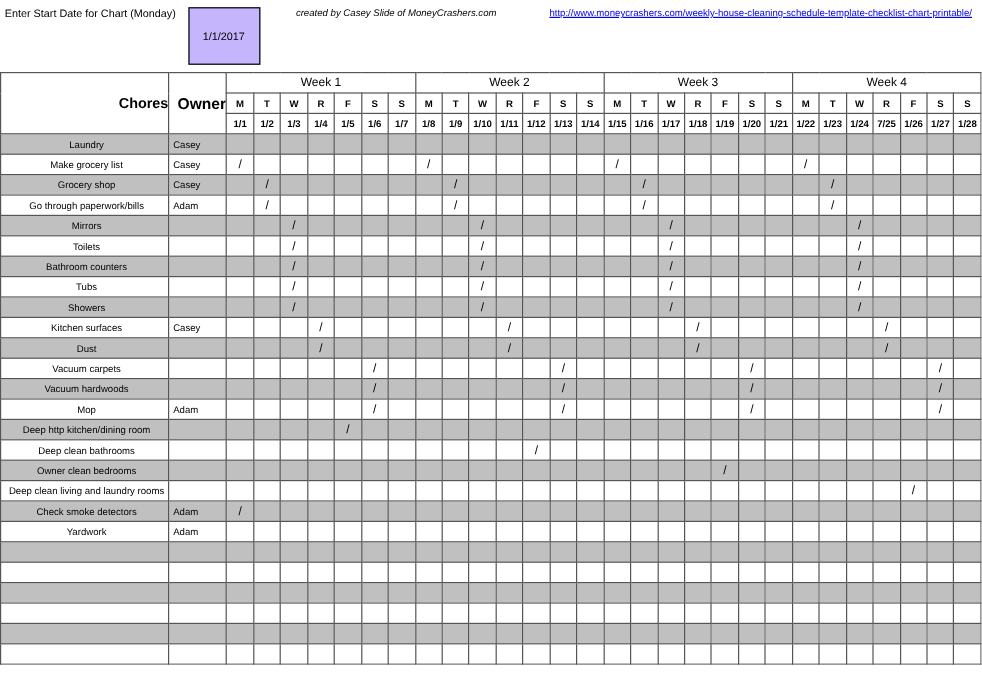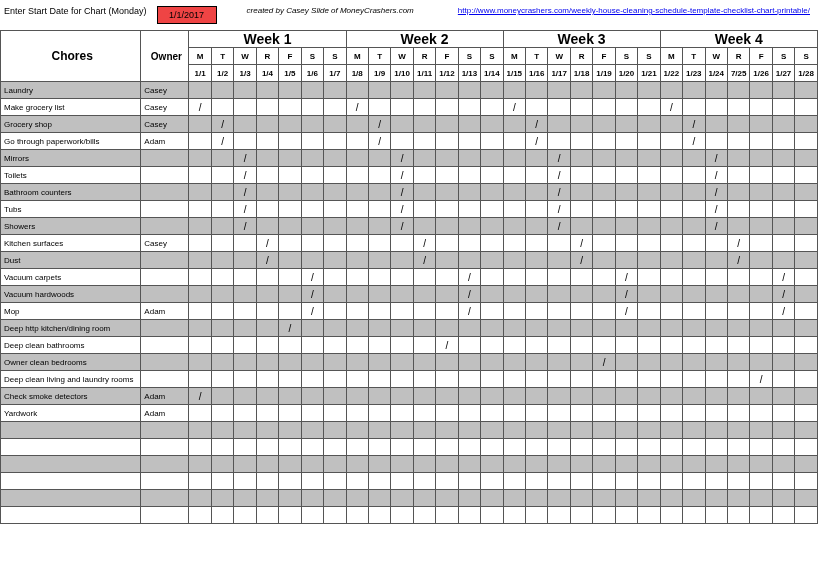--- a/index.html
+++ b/index.html
@@ -1,30 +1,30 @@
 <!DOCTYPE html>
 <html><head>
 <meta charset="utf-8">
 <style>
 *{box-sizing:border-box;margin:0;padding:0}
 body{font-family:Arial,sans-serif;font-size:9px;background:#fff;width:818px;color:#000}
 .topbar{display:flex;padding:6px 4px;gap:10px}
 .topbar .label{font-size:9px}
-.topbar .start-date{background:#ef4444;border:1px solid #000;padding:3px 6px;font-size:9px;min-width:60px;text-align:center}
+.topbar .start-date{background:#c4b5fd;border:1px solid #000;padding:18px 6px;font-size:9px;min-width:60px;text-align:center}
 .topbar .credit{font-style:italic;font-size:8px;margin-left:20px}
 .topbar .link{color:#0000ee;text-decoration:underline;font-size:8px;margin-left:auto;margin-right:4px}
 table{border-collapse:collapse;width:100%;table-layout:fixed}
 td,th{border:1px solid #555;padding:0;height:17px;font-size:8px;text-align:center;overflow:hidden}
-.chore-col{width:140px;text-align:left;padding-left:3px}
+.chore-col{width:140px;text-align:center;padding-left:3px}
 .owner-col{width:48px;text-align:left;padding-left:3px}
 .day-col{width:22.4px}
 .shaded{background:#c0c0c0}
 .header-row td{font-weight:bold}
-.chores-header{font-size:12px;font-weight:bold;text-align:center;padding-left:3px}
-.week-header{font-weight:bold;font-size:14px}
+.chores-header{font-size:12px;font-weight:bold;text-align:right;padding-left:3px}
+.week-header{font-weight:normal;font-size:10px}
 .mark{font-size:10px}
 </style>
 </head>
 <body>
 
 <div class="topbar">
   <span class="label">Enter Start Date for Chart (Monday)</span>
   <span class="start-date">1/1/2017</span>
   <span class="credit">created by Casey Slide of MoneyCrashers.com</span>
   <a class="link" href="#">http://www.moneycrashers.com/weekly-house-cleaning-schedule-template-checklist-chart-printable/</a>
@@ -59,21 +59,21 @@
       <col class="day-col">
       <col class="day-col">
       <col class="day-col">
       <col class="day-col">
       <col class="day-col">
       <col class="day-col">
   </colgroup>
   <tbody id="tbody">
       <tr>
         <td class="chores-header" rowspan="3">Chores</td>
-        <td class="chores-header" rowspan="3" style="font-size: 10px;">Owner</td>
+        <td class="chores-header" rowspan="3" style="font-size: 13px;">Owner</td>
         <td colspan="7" class="week-header">Week 1</td>
         <td colspan="7" class="week-header">Week 2</td>
         <td colspan="7" class="week-header">Week 3</td>
         <td colspan="7" class="week-header">Week 4</td>
       </tr>
       <tr class="header-row">
         <td>M</td>
         <td>T</td>
         <td>W</td>
         <td>R</td>

